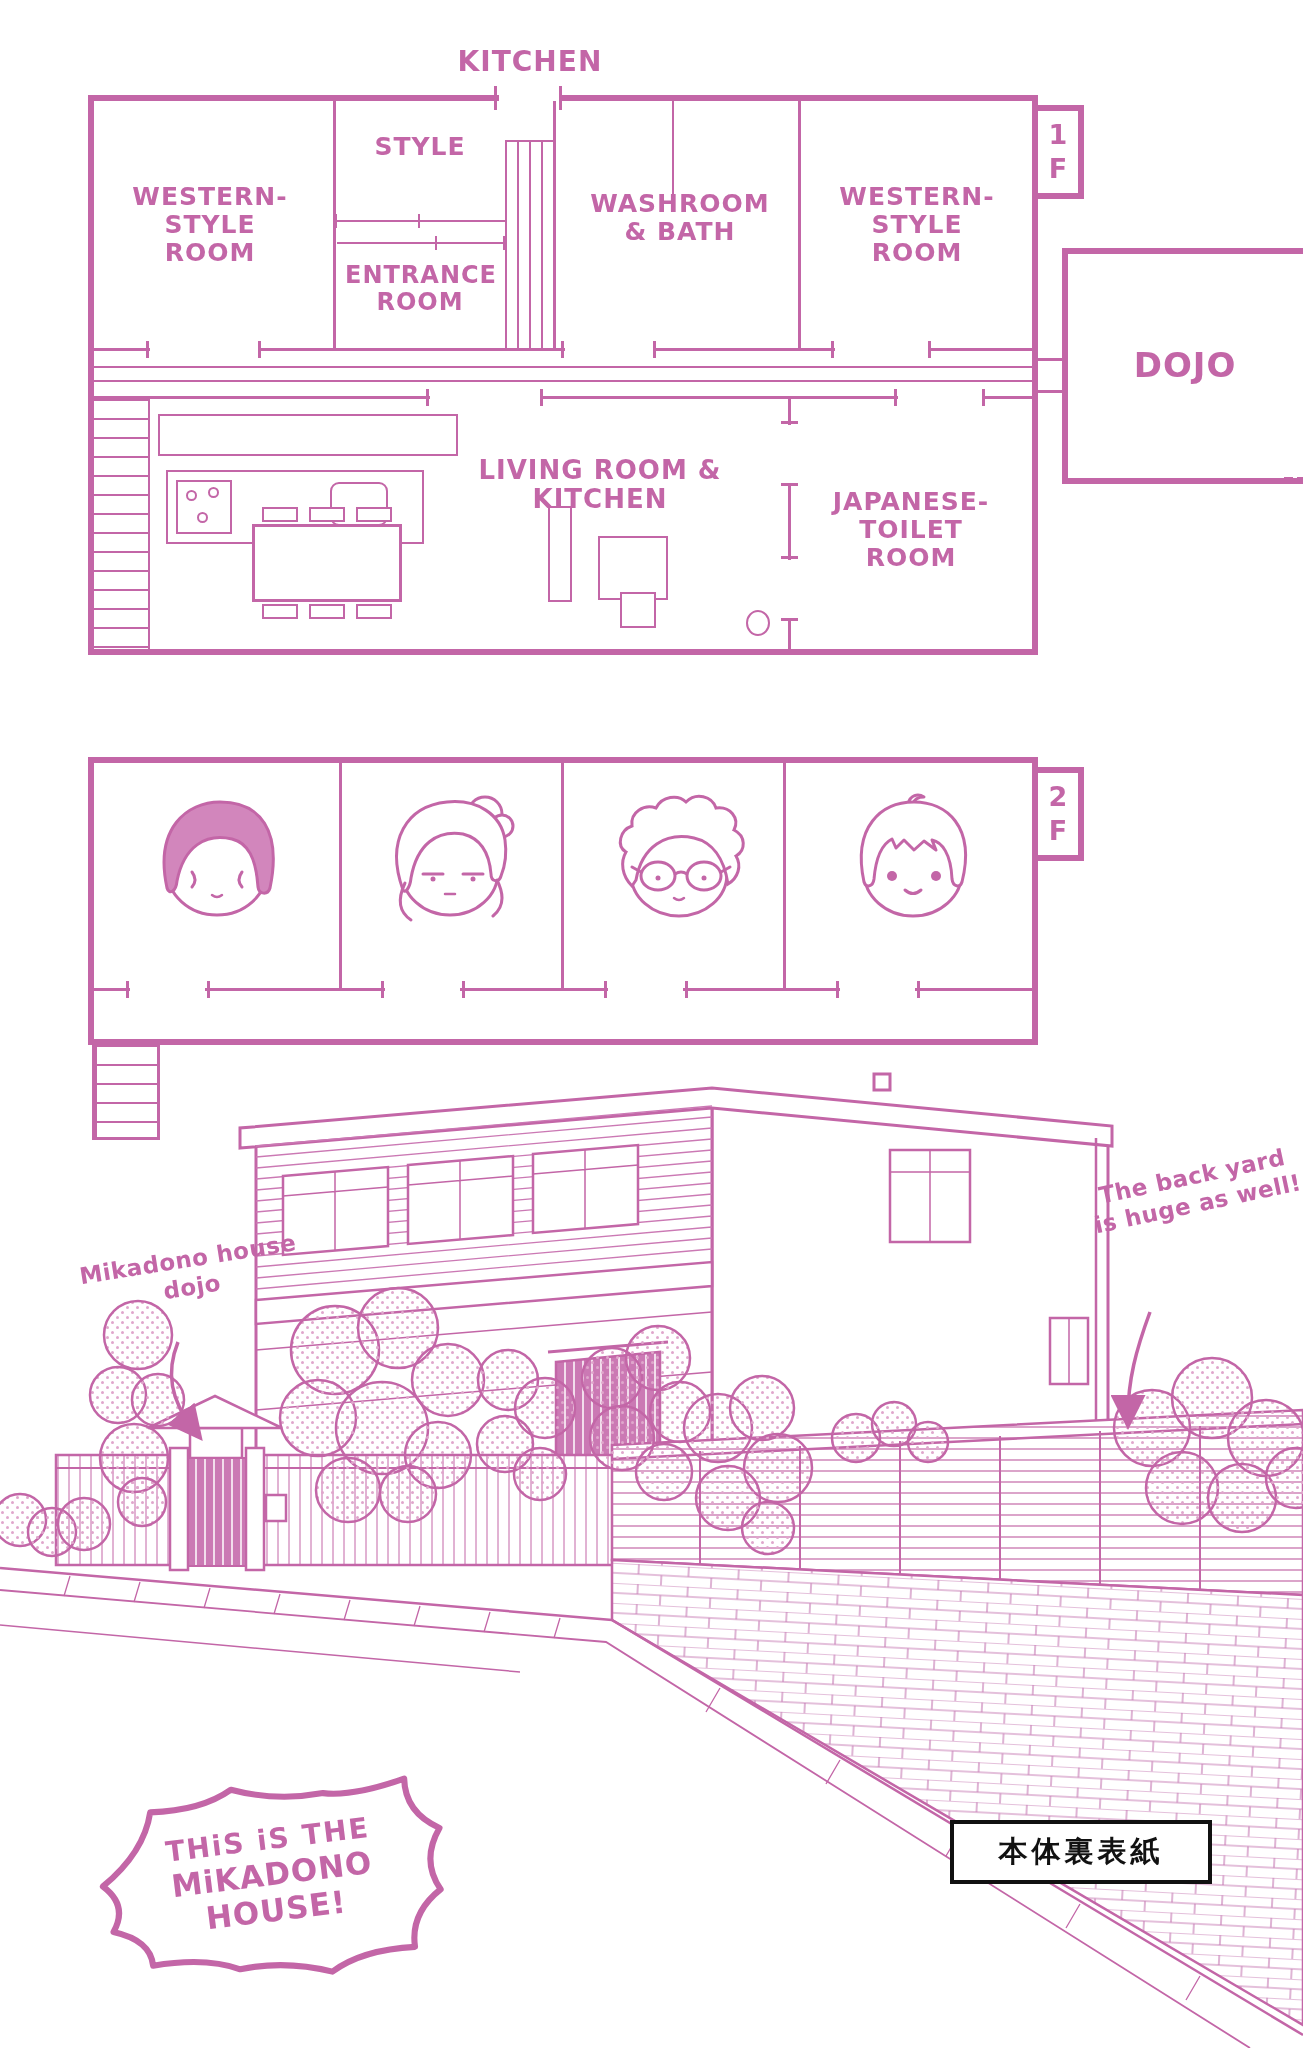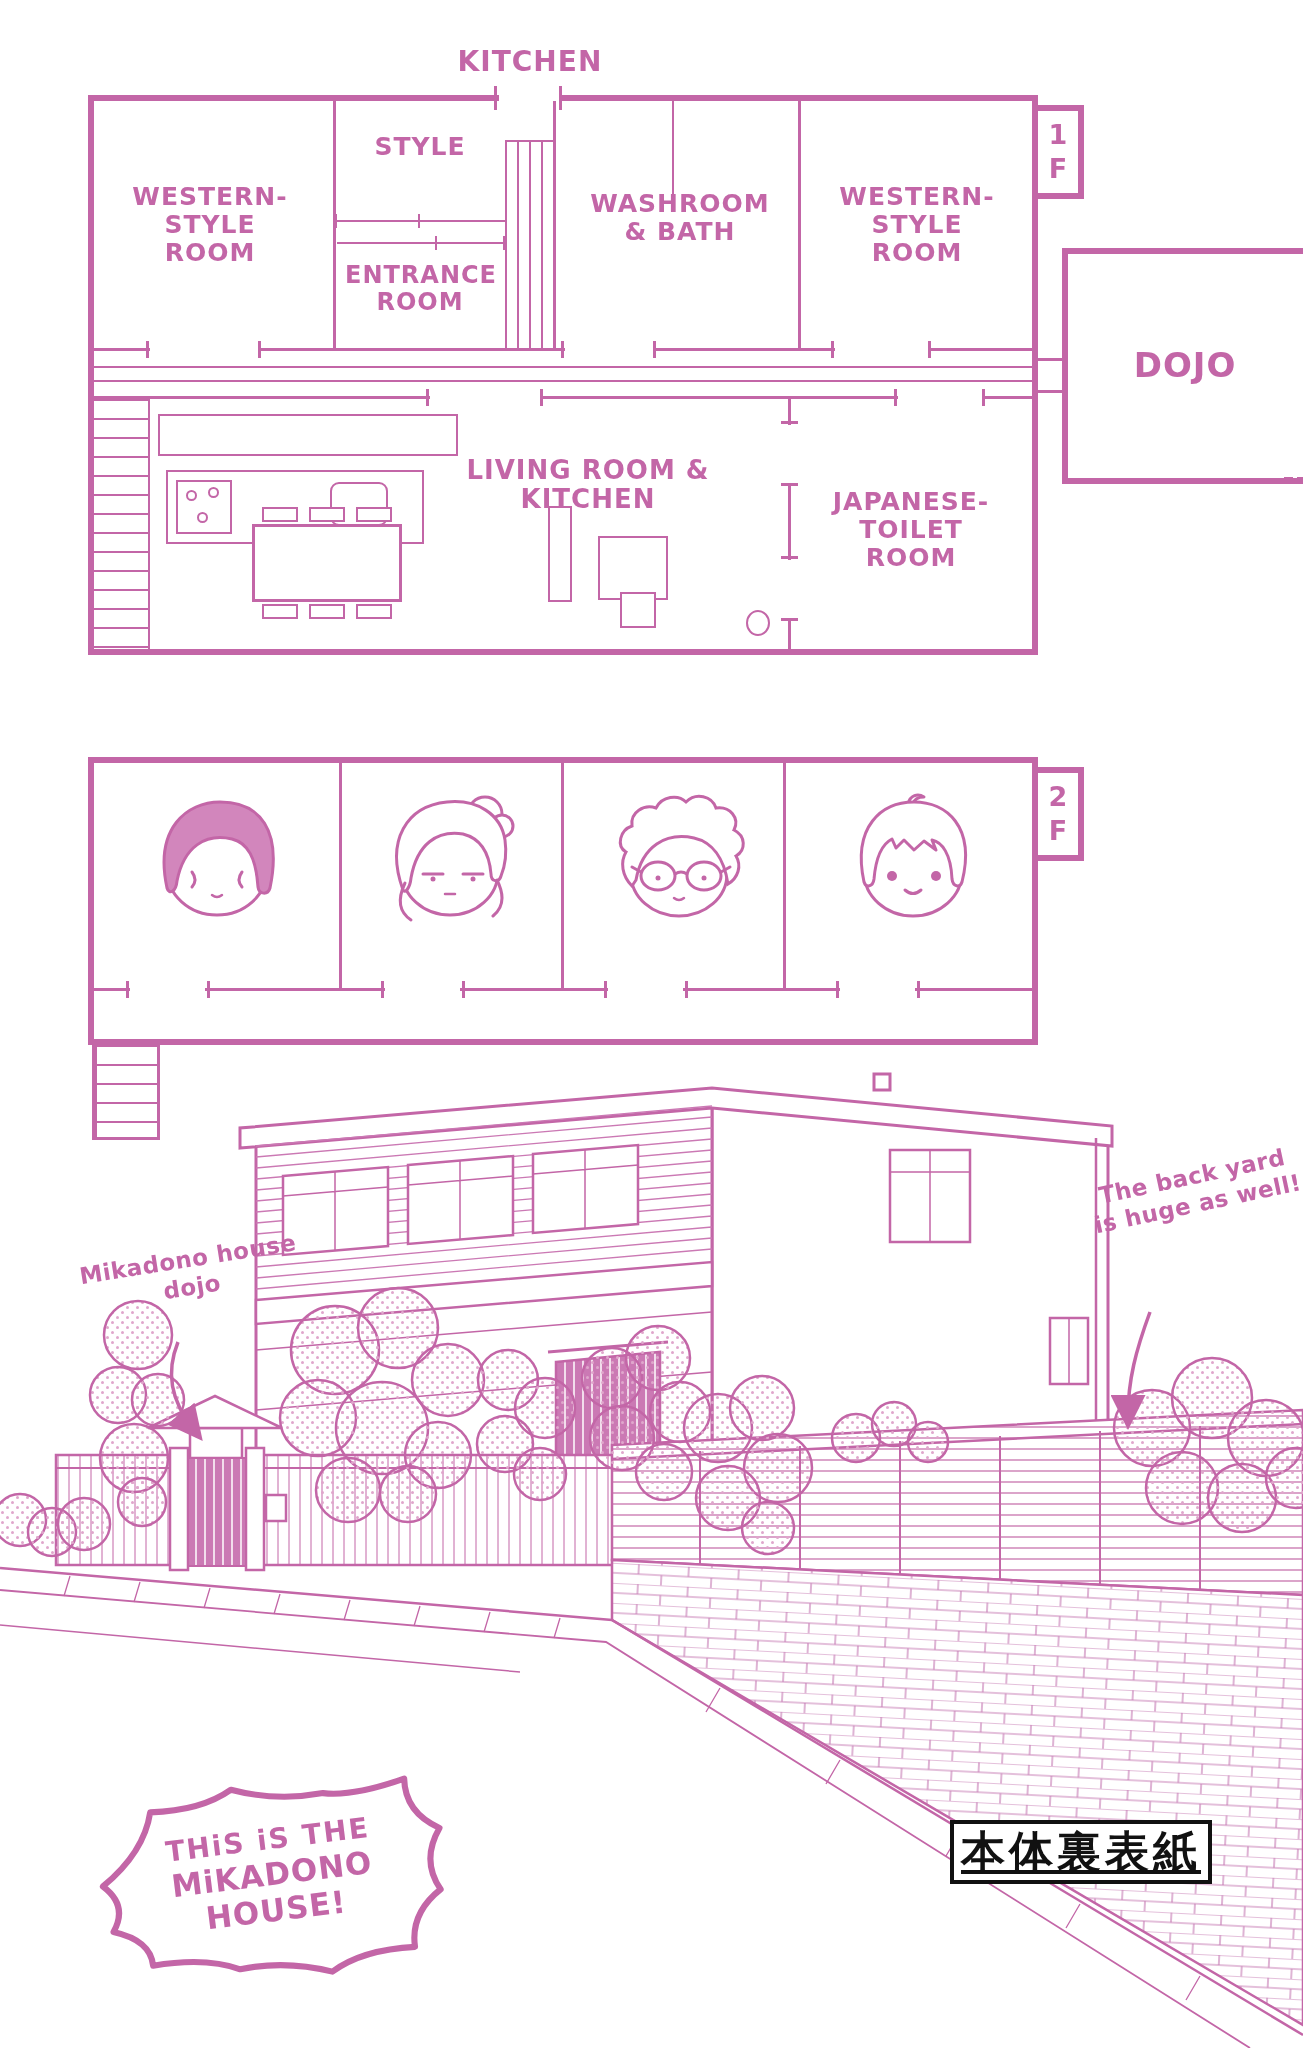--- a/index.html
+++ b/index.html
@@ -25,21 +25,21 @@
   .stairs{position:absolute;background:repeating-linear-gradient(to bottom,var(--ink) 0 2px,transparent 2px 19px);}
   .note{position:absolute;color:var(--ink);text-align:center;white-space:pre-line;
         font-size:23px;line-height:1.2;letter-spacing:0.5px;font-weight:bold;}
   .dash{position:absolute;background:var(--ink);height:4px;}
   #bubble-text{position:absolute;left:40px;top:58px;width:300px;text-align:center;color:var(--ink);
         transform:rotate(-7deg);font-weight:bold;}
   #bubble-line1{font-size:28px;letter-spacing:2px;}
   #bubble-line2{font-size:31px;letter-spacing:1px;}
   #back-cover-box{position:absolute;left:950px;top:1820px;width:262px;height:64px;border:4px solid #111;
         background:#fff;display:flex;align-items:center;justify-content:center;color:#111;
-        font-size:44px;letter-spacing:4px;font-weight:600;text-decoration:underline;}
+        font-size:29px;letter-spacing:4px;font-weight:600;}
 </style>
 </head>
 <body>
 
 <div id="stage">
 
   <div>
     <div class="lbl" style="left:440px;top:46px;width:180px;font-size:28px;">KITCHEN</div>
 
     <div class="outline-thick" style="left:88px;top:95px;width:950px;height:560px;"></div>
@@ -126,21 +126,21 @@
 STYLE
 ROOM</div>
     <div class="lbl" style="left:350px;top:133px;width:140px;font-size:25px;">STYLE</div>
     <div class="lbl" style="left:345px;top:262px;width:150px;font-size:24px;">ENTRANCE
 ROOM</div>
     <div class="lbl" style="left:575px;top:190px;width:210px;font-size:25px;">WASHROOM
 &amp; BATH</div>
     <div class="lbl" style="left:822px;top:183px;width:190px;font-size:25px;">WESTERN-
 STYLE
 ROOM</div>
-    <div class="lbl" style="left:423px;top:456px;width:330px;font-size:26px;">LIVING ROOM &amp; KITCHEN</div>
+    <div class="lbl" style="left:435px;top:456px;width:330px;font-size:26px;">LIVING ROOM &amp; KITCHEN</div>
     <div class="lbl" style="left:826px;top:488px;width:170px;font-size:25px;">JAPANESE-
 TOILET
 ROOM</div>
 
     <div class="w" style="left:1038px;top:358px;width:26px;height:3px;"></div>
     <div class="w" style="left:1038px;top:390px;width:26px;height:3px;"></div>
     <div class="abs" style="left:1062px;top:248px;width:241px;height:236px;border:6px solid var(--ink);border-right:none;background:#fff;"></div>
     <div class="dash" style="left:1284px;top:249px;width:9px;"></div>
     <div class="dash" style="left:1297px;top:249px;width:6px;"></div>
     <div class="dash" style="left:1284px;top:477px;width:9px;"></div>

